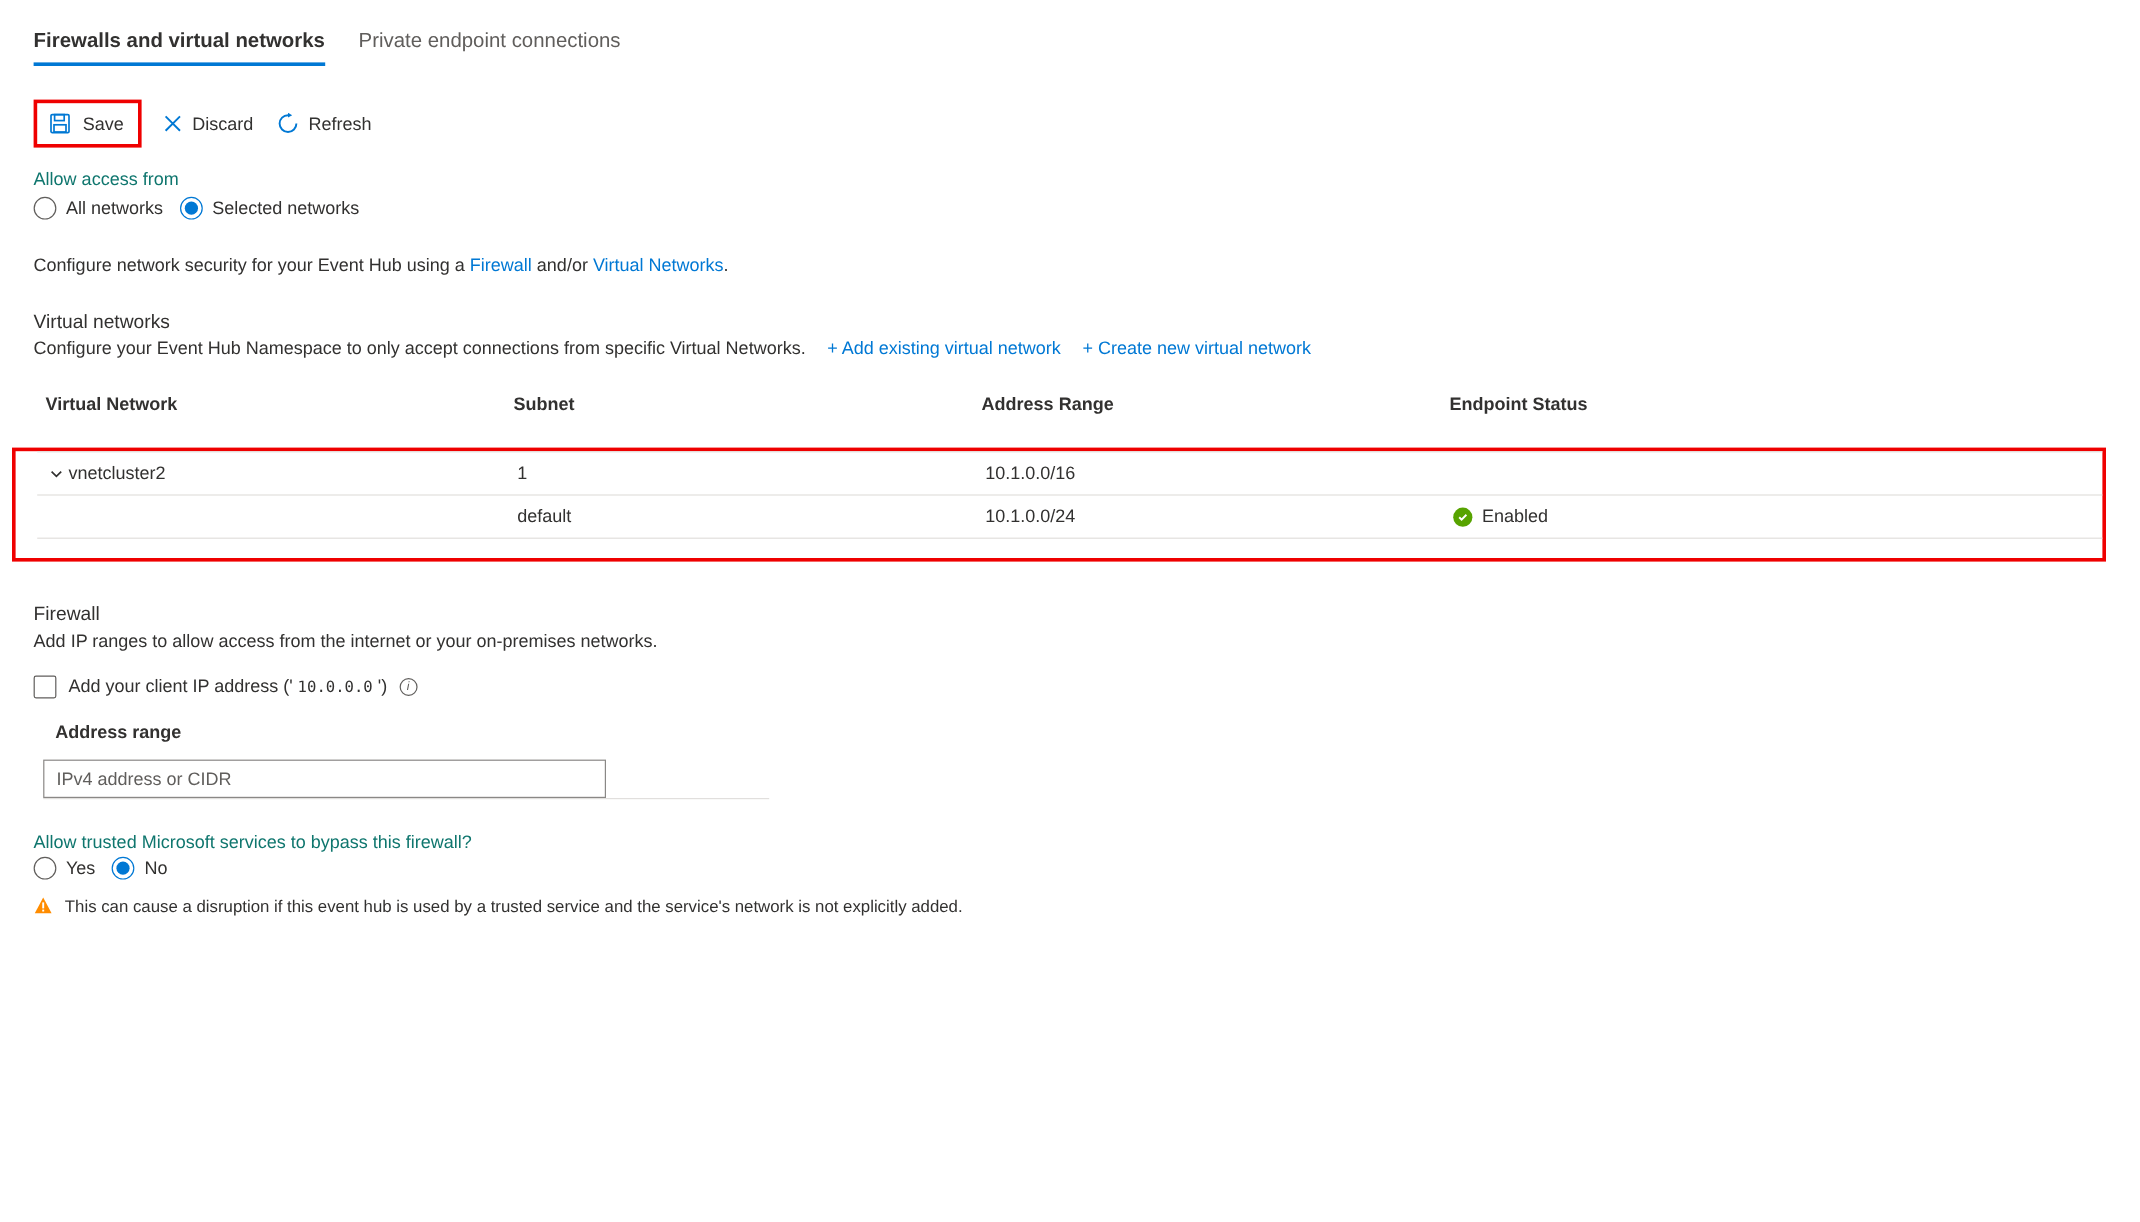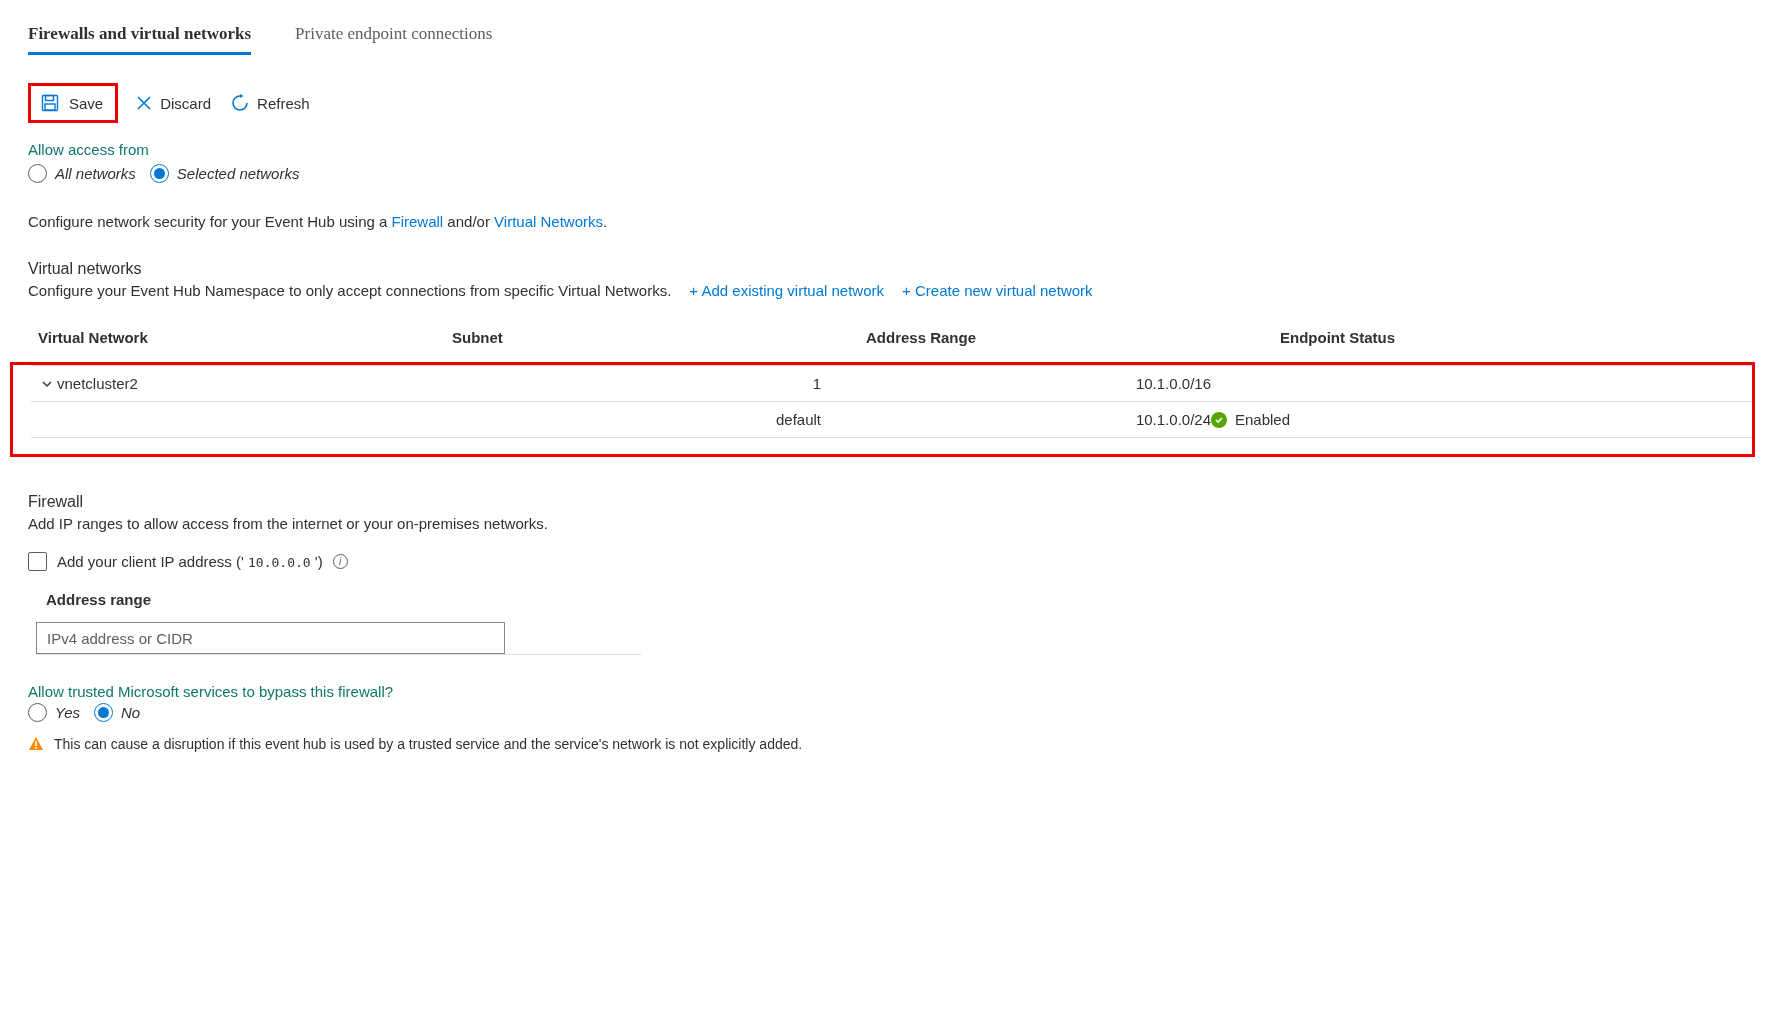--- a/index.html
+++ b/index.html
@@ -6,24 +6,23 @@
   body {
     margin: 0;
     padding: 24px 28px;
     font-family: "Segoe UI", -apple-system, BlinkMacSystemFont, sans-serif;
     font-size: 14px;
     color: #323130;
     background: #ffffff;
   }
   .tabs {
     display: flex;
-    gap: 44px;
+    gap: 28px;
     border-bottom: 0;
     margin-bottom: 28px;
-    font-family: Liberation Serif, serif;
   }
   .tab {
     font-size: 17px;
     padding-bottom: 8px;
     color: #605e5c;
     cursor: pointer;
   }
   .tab.active {
     color: #323130;
     font-weight: 600;
@@ -64,21 +63,20 @@
     align-items: center;
     gap: 14px;
     margin-bottom: 30px;
   }
   .radio-opt {
     display: flex;
     align-items: center;
     gap: 8px;
     font-size: 15px;
     cursor: pointer;
-    font-style: italic;
   }
   .radio-circle {
     width: 19px;
     height: 19px;
     border: 1px solid #605e5c;
     border-radius: 50%;
     display: flex;
     align-items: center;
     justify-content: center;
   }
@@ -120,39 +118,37 @@
     color: #0078d4;
     font-size: 15px;
     cursor: pointer;
   }
   .table {
     width: 100%;
   }
   .table-header {
     display: grid;
     grid-template-columns: 390px 390px 390px 1fr;
-    padding: 10px 10px 16px 10px;
+    padding: 10px 10px 27px 10px;
     font-weight: 600;
     font-size: 15px;
-    gap: 24px;
   }
   .table-body-highlight {
     border: 3px solid #ef0000;
     padding-bottom: 16px;
     margin-left: -18px;
     padding-left: 18px;
   }
   .table-row {
     display: grid;
     grid-template-columns: 390px 390px 390px 1fr;
     padding: 9px 10px;
     border-top: 1px solid #e1dfdd;
     font-size: 15px;
     align-items: center;
-    text-align: right;
   }
   .table-row:last-child {
     border-bottom: 1px solid #e1dfdd;
   }
   .chevron-name {
     display: flex;
     align-items: center;
     gap: 4px;
   }
   .status-cell {

